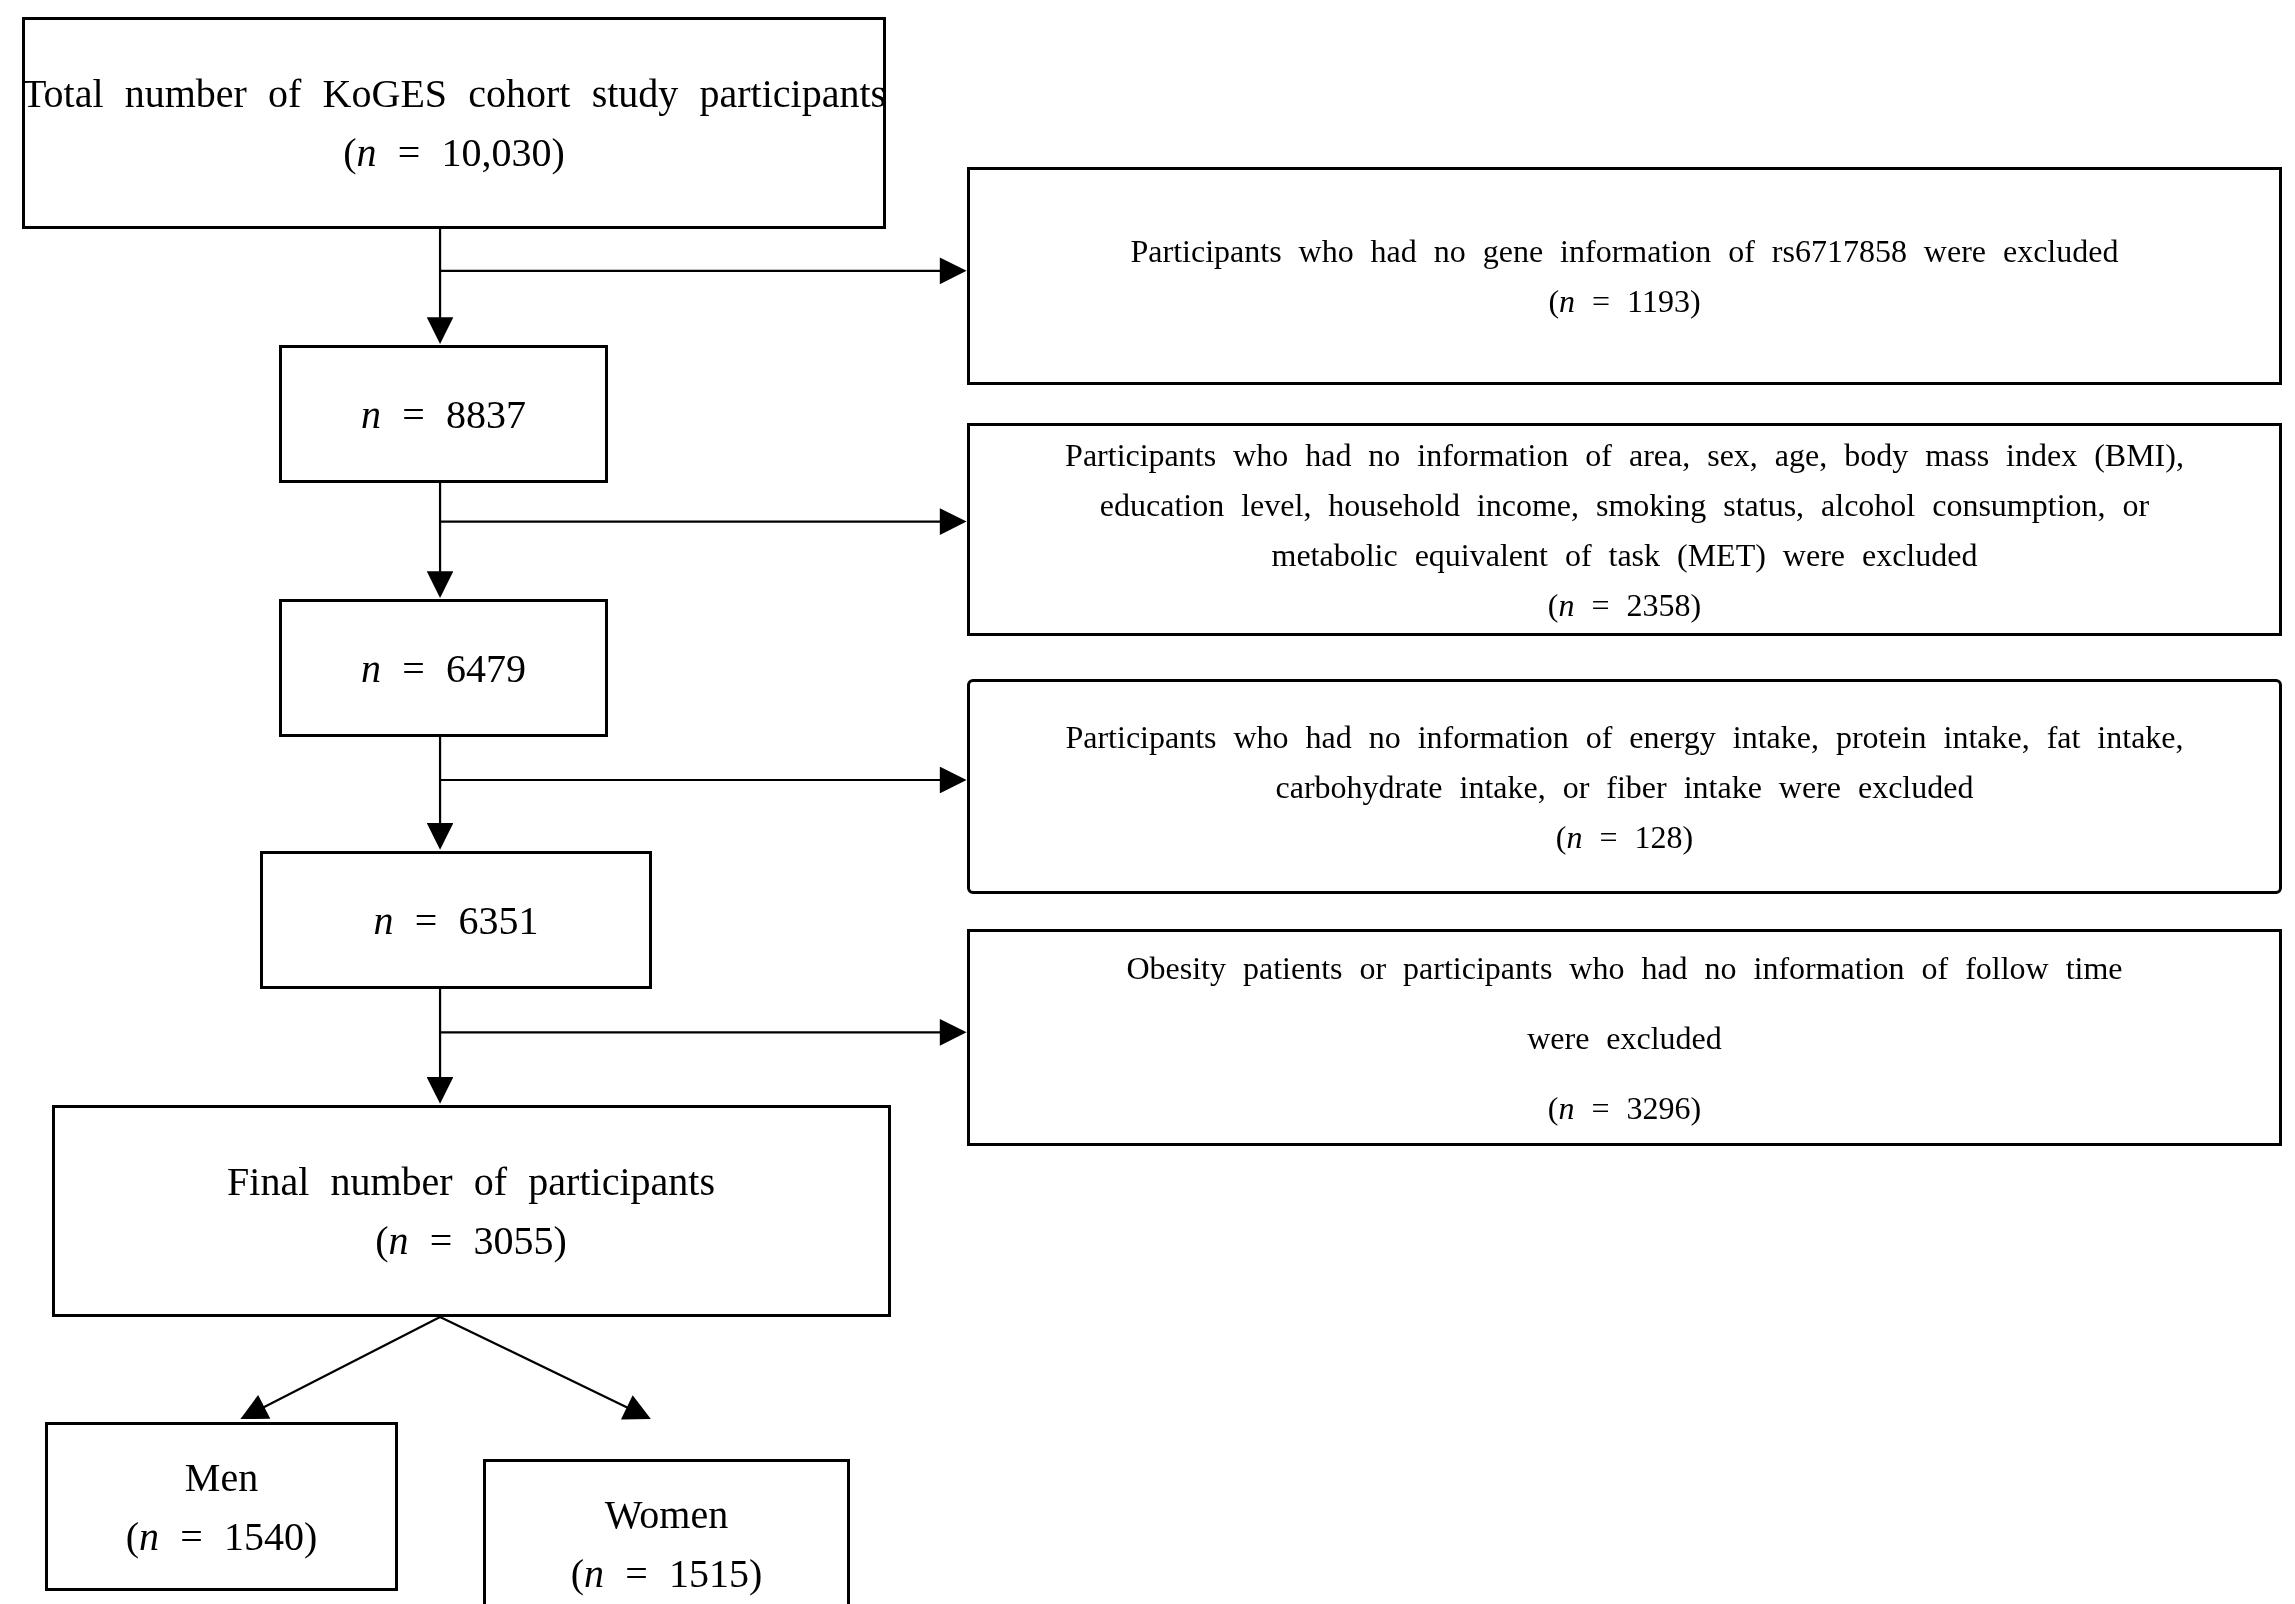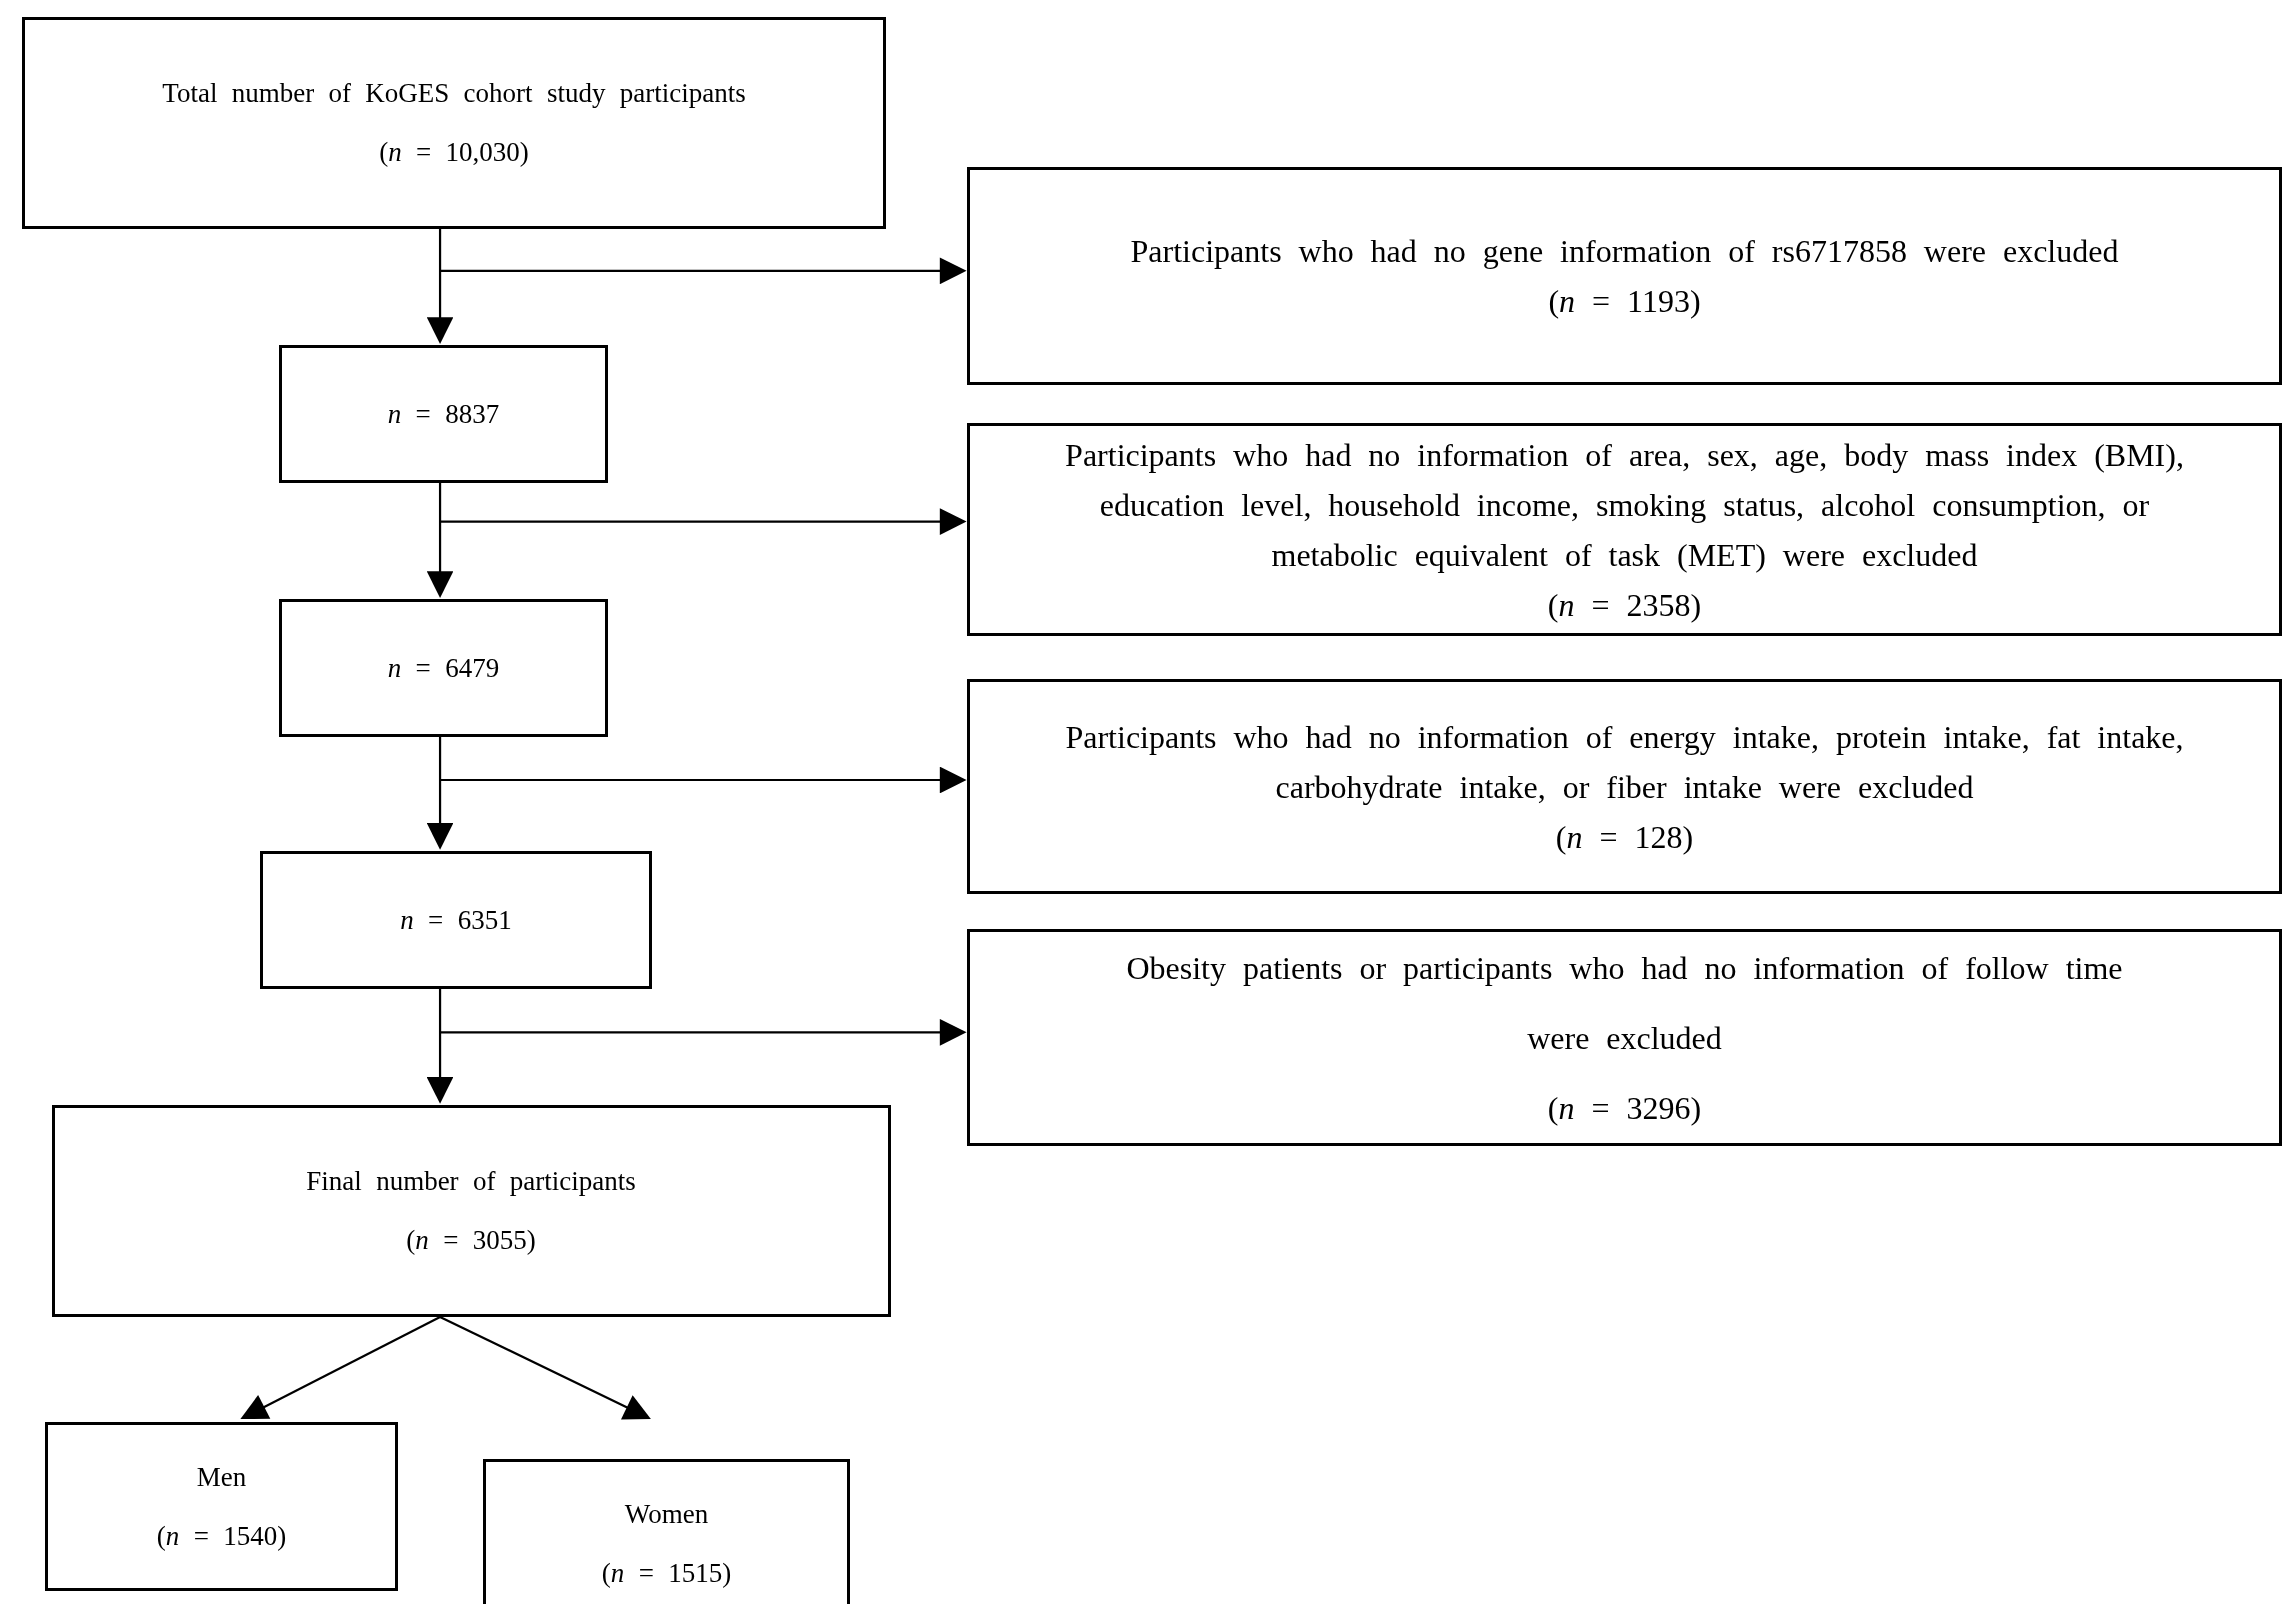--- a/index.html
+++ b/index.html
@@ -31,21 +31,21 @@
     flex-direction: column;
     align-items: center;
     justify-content: center;
     text-align: center;
   }
   .line {
     white-space: nowrap;
     word-spacing: 0.28em;
   }
   .flow .line {
-    font-size: 27px;
+    font-size: 40px;
     line-height: 59px;
   }
   .excl .line {
     font-size: 32px;
     line-height: 50px;
   }
   .nvar {
     font-style: italic;
   }
 </style>
@@ -90,21 +90,21 @@
     <div class="line">Participants who had no information of area, sex, age, body mass index (BMI),</div>
     <div class="line">education level, household income, smoking status, alcohol consumption, or</div>
     <div class="line">metabolic equivalent of task (MET) were excluded</div>
     <div class="line"><span>(</span><span class="nvar">n</span><span> = 2358)</span></div>
   </div>
 
   <div class="box flow" style="left:279px; top:599px; width:329px; height:138px;">
     <div class="line"><span class="nvar">n</span><span> = 6479</span></div>
   </div>
 
-  <div class="box excl" style="left:967px; top:679px; width:1315px; height:215px;">
+  <div class="box excl" style="left:967px; top:679px; width:1315px; height:215px;border-radius:6px;">
     <div class="line">Participants who had no information of energy intake, protein intake, fat intake,</div>
     <div class="line">carbohydrate intake, or fiber intake were excluded</div>
     <div class="line"><span>(</span><span class="nvar">n</span><span> = 128)</span></div>
   </div>
 
   <div class="box flow" style="left:260px; top:851px; width:392px; height:138px;">
     <div class="line"><span class="nvar">n</span><span> = 6351</span></div>
   </div>
 
   <div class="box excl" style="left:967px; top:929px; width:1315px; height:217px;gap:20px;">

